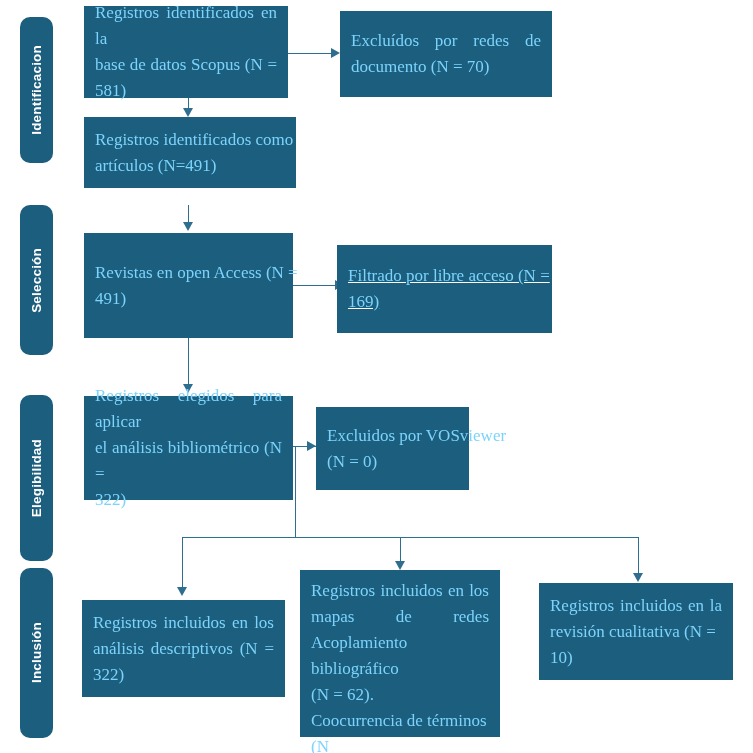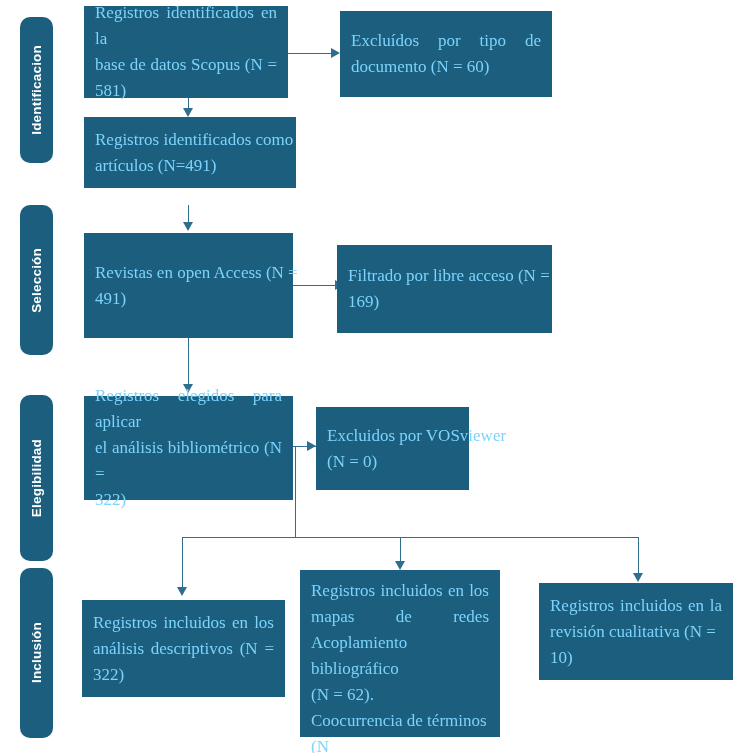--- a/index.html
+++ b/index.html
@@ -140,35 +140,35 @@
   <div class="conn vline" style="left:638px; top:537px; height:38px;"></div>
   <div class="arrow-down" style="left:633px; top:573px;"></div>
 
   <div class="box justify" style="left:84px; top:6px; width:204px; height:92px;">
     <div class="line">Registros identificados en la</div>
     <div class="line">base de datos Scopus (N =</div>
     <div class="line last">581)</div>
   </div>
 
   <div class="box justify" style="left:340px; top:11px; width:212px; height:86px;">
-    <div class="line">Excluídos por tipo de</div>
-    <div class="line last">documento (N = 60)</div>
+    <div class="line">Excluídos por redes de</div>
+    <div class="line last">documento (N = 70)</div>
   </div>
 
   <div class="box" style="left:84px; top:117px; width:212px; height:71px;">
     <div class="line">Registros identificados como</div>
     <div class="line">artículos (N=491)</div>
   </div>
 
   <div class="box" style="left:84px; top:233px; width:209px; height:105px;">
     <div class="line">Revistas en open Access (N =</div>
     <div class="line">491)</div>
   </div>
 
-  <div class="box" style="left:337px; top:245px; width:215px; height:88px;">
+  <div class="box" style="left:337px; top:245px; width:215px; height:88px;text-decoration:underline;">
     <div class="line">Filtrado por libre acceso (N =</div>
     <div class="line">169)</div>
   </div>
 
   <div class="box justify" style="left:84px; top:396px; width:209px; height:104px;">
     <div class="line">Registros elegidos para aplicar</div>
     <div class="line">el análisis bibliométrico (N =</div>
     <div class="line last">322)</div>
   </div>
 

